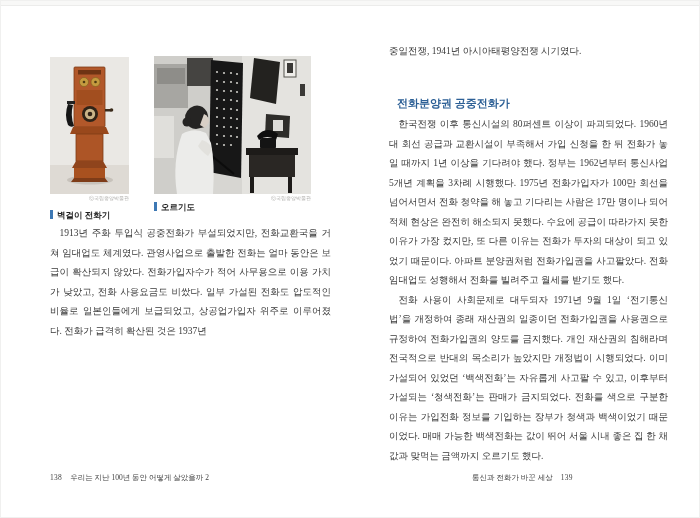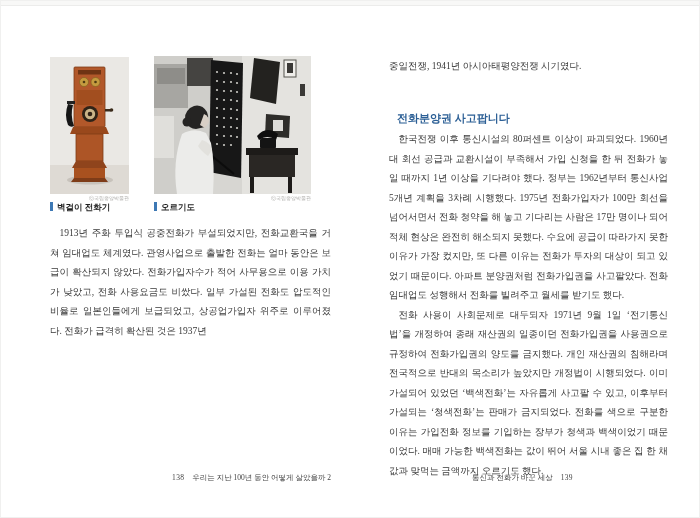--- a/index.html
+++ b/index.html
@@ -19,39 +19,39 @@
     position:absolute;font-family:"Liberation Sans","DejaVu Sans",sans-serif;
     font-size:5px;color:#a9a8a5;text-align:right;line-height:6px;letter-spacing:0;
   }
   .credit1{left:49px;top:194px;width:79px;}
   .credit2{left:153px;top:194px;width:157px;}
 
   .caption{
     position:absolute;top:201px;font-size:8.5px;font-weight:bold;color:#1f1f1f;
     line-height:11px;
   }
-  .caption1{left:49px;}
+  .caption1{left:49px;margin-top:8px;}
   .caption2{left:153px;}
   .cap-bar{display:inline-block;width:2.5px;height:9px;background:#3d78b4;margin-right:4.5px;vertical-align:-1px;}
 
   .col{position:absolute;}
   .col-left{left:49px;top:223px;width:281px;}
-  .col-right{left:388px;top:56px;width:279px;}
+  .col-right{left:388px;top:41px;width:279px;}
   .col p{
     margin:0;font-size:9.5px;line-height:19.5px;color:#3a3a3a;
     text-align:justify;word-break:break-all;text-align-last:left;
   }
   .col p.ind{text-indent:9.5px;}
   .sec-head{
     margin:32px 0 2px 0;font-size:11px;font-weight:bold;color:#2d6096;
     line-height:19.5px;text-indent:8px;
   }
 
   .footer{position:absolute;top:471px;font-size:7.5px;color:#3f3f3f;line-height:11px;}
-  .footer-left{left:49px;width:281px;text-align:right;}
+  .footer-left{left:49px;width:281px;text-align:left;}
   .footer-right{left:388px;width:267px;text-align:center;}
   .footer .pagenum{letter-spacing:0.3px;}
   .footer-left .pagenum{margin-right:8px;}
   .footer-right .pagenum{margin-left:8px;}
 </style>
 </head>
 <body>
 
 <div class="sheet">
   <div class="top-edge"></div>
@@ -158,21 +158,21 @@
   <div class="caption caption2">
     <span class="cap-bar"></span><span>오르기도</span>
   </div>
 
   <div class="col col-left">
     <p class="ind">1913년 주화 투입식 공중전화가 부설되었지만, 전화교환국을 거쳐 임대업도 체계였다. 관영사업으로 출발한 전화는 얼마 동안은 보급이 확산되지 않았다. 전화가입자수가 적어 사무용으로 이용 가치가 낮았고, 전화 사용요금도 비쌌다. 일부 가설된 전화도 압도적인 비율로 일본인들에게 보급되었고, 상공업가입자 위주로 이루어졌다. 전화가 급격히 확산된 것은 1937년</p>
   </div>
 
   <div class="col col-right">
     <p>중일전쟁, 1941년 아시아태평양전쟁 시기였다.</p>
-    <h2 class="sec-head">전화분양권 사고팝니다</h2>
+    <h2 class="sec-head">전화분양권 공중전화가</h2>
     <p class="ind">한국전쟁 이후 통신시설의 80퍼센트 이상이 파괴되었다. 1960년대 회선 공급과 교환시설이 부족해서 가입 신청을 한 뒤 전화가 놓일 때까지 1년 이상을 기다려야 했다. 정부는 1962년부터 통신사업 5개년 계획을 3차례 시행했다. 1975년 전화가입자가 100만 회선을 넘어서면서 전화 청약을 해 놓고 기다리는 사람은 17만 명이나 되어 적체 현상은 완전히 해소되지 못했다. 수요에 공급이 따라가지 못한 이유가 가장 컸지만, 또 다른 이유는 전화가 투자의 대상이 되고 있었기 때문이다. 아파트 분양권처럼 전화가입권을 사고팔았다. 전화 임대업도 성행해서 전화를 빌려주고 월세를 받기도 했다.</p>
     <p class="ind">전화 사용이 사회문제로 대두되자 1971년 9월 1일 ‘전기통신법’을 개정하여 종래 재산권의 일종이던 전화가입권을 사용권으로 규정하여 전화가입권의 양도를 금지했다. 개인 재산권의 침해라며 전국적으로 반대의 목소리가 높았지만 개정법이 시행되었다. 이미 가설되어 있었던 ‘백색전화’는 자유롭게 사고팔 수 있고, 이후부터 가설되는 ‘청색전화’는 판매가 금지되었다. 전화를 색으로 구분한 이유는 가입전화 정보를 기입하는 장부가 청색과 백색이었기 때문이었다. 매매 가능한 백색전화는 값이 뛰어 서울 시내 좋은 집 한 채 값과 맞먹는 금액까지 오르기도 했다.</p>
   </div>
 
   <div class="footer footer-left">
     <span class="pagenum">138</span><span class="foot-title">우리는 지난 100년 동안 어떻게 살았을까 2</span>
   </div>
   <div class="footer footer-right">
     <span class="foot-title">통신과 전화가 바꾼 세상</span><span class="pagenum">139</span>
   </div>

